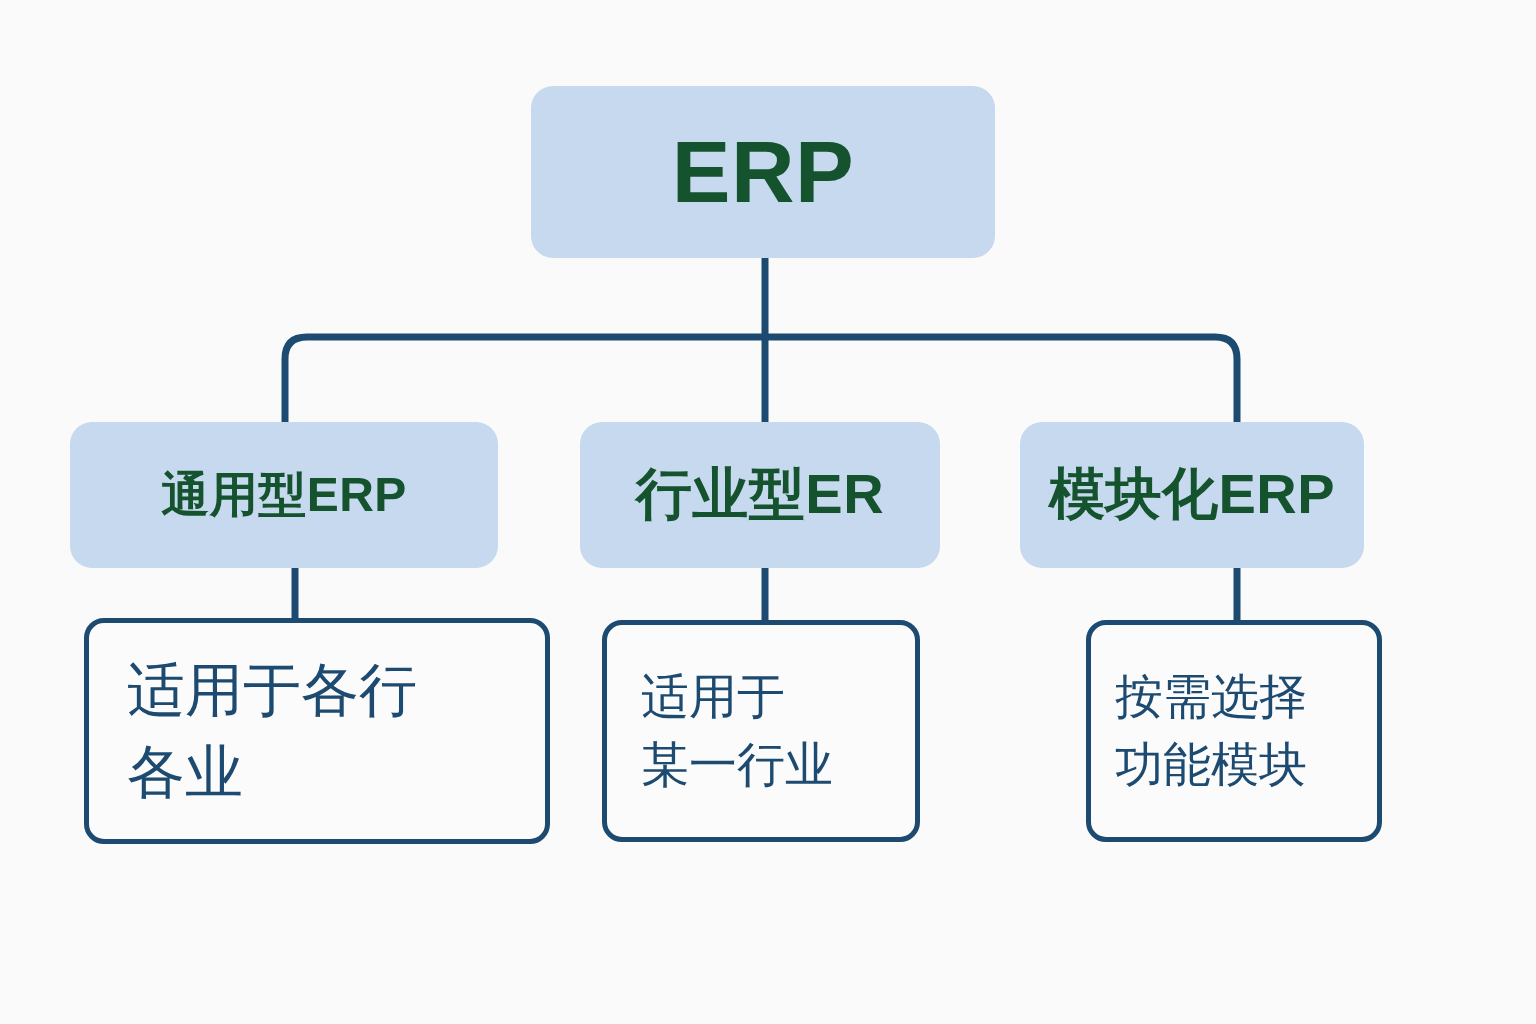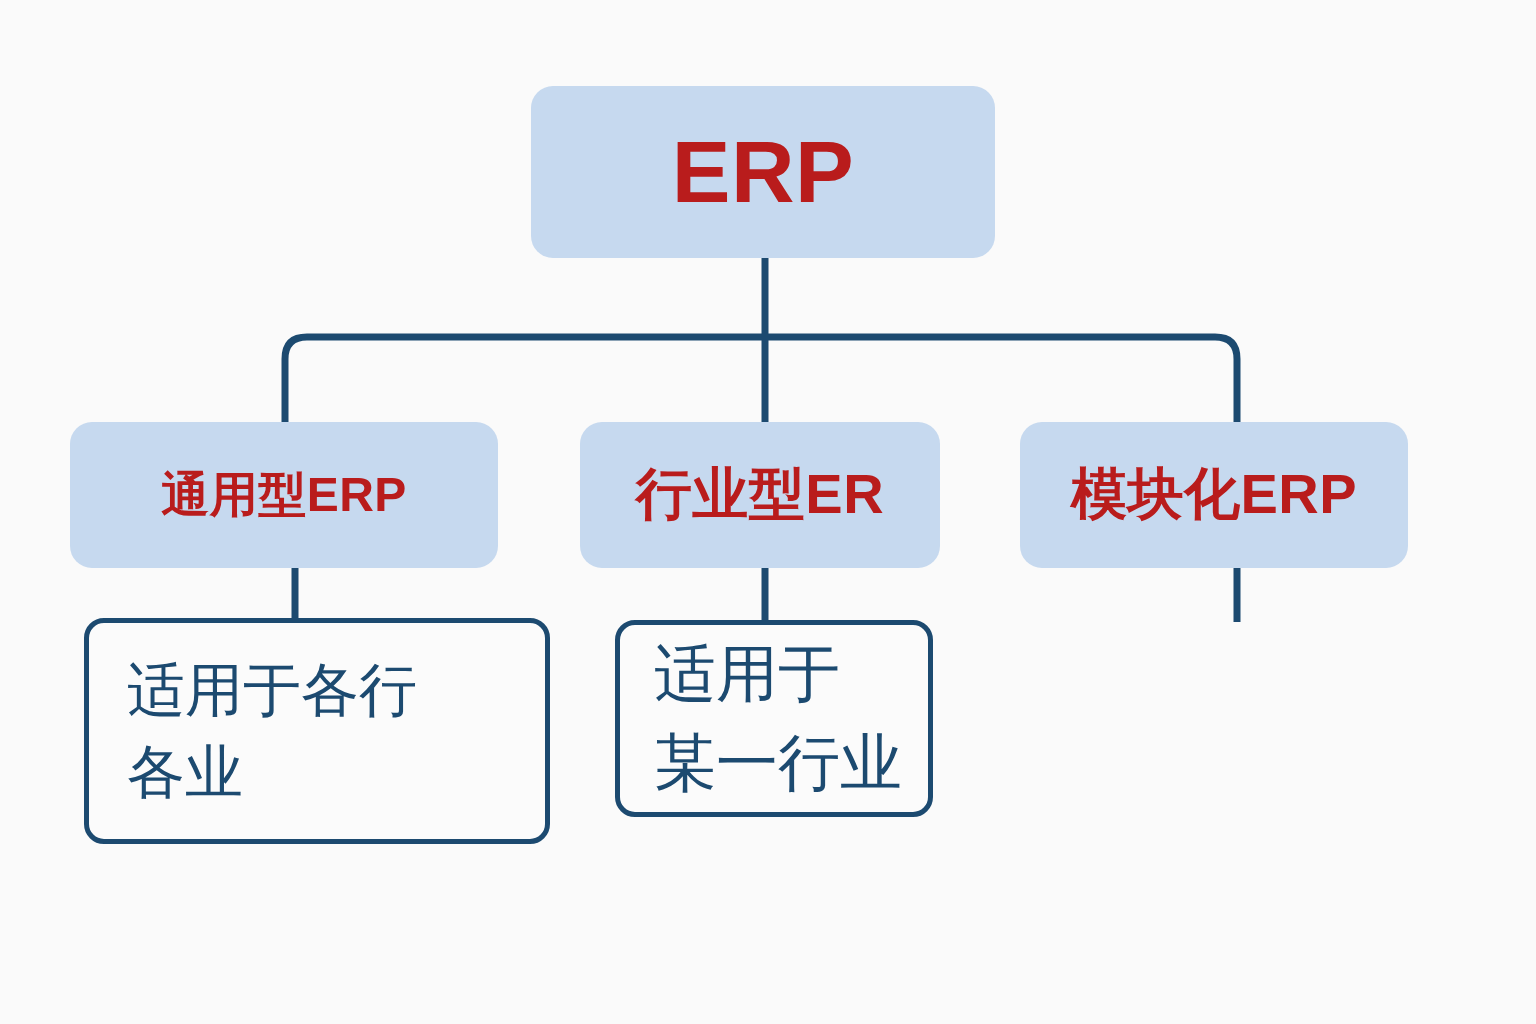--- a/index.html
+++ b/index.html
@@ -31,21 +31,21 @@
   .node {
     position: absolute;
     box-sizing: border-box;
     display: flex;
     align-items: center;
     justify-content: center;
     border-radius: 22px;
   }
   .node-fill {
     background: #c6d9ef;
-    color: #b91c1c;
+    color: #14532d;
     font-weight: 700;
     letter-spacing: 0.5px;
   }
   .node-outline {
     background: #fbfbfb;
     border: 5px solid #1c4a70;
     color: #1c4a70;
     border-radius: 20px;
     justify-content: flex-start;
     align-items: center;
@@ -68,37 +68,37 @@
     left: 580px;
     top: 422px;
     width: 360px;
     height: 146px;
     font-size: 56px;
     border-radius: 22px;
   }
   #branch-node-2 {
     left: 1020px;
     top: 422px;
-    width: 388px;
+    width: 344px;
     height: 146px;
     font-size: 56px;
   }
   #leaf-node-0 {
     left: 84px;
     top: 618px;
     width: 466px;
     height: 226px;
     font-size: 58px;
   }
   #leaf-node-1 {
-    left: 615px;
+    left: 602px;
     top: 620px;
     width: 318px;
-    height: 197px;
-    font-size: 62px;
+    height: 222px;
+    font-size: 48px;
   }
   #leaf-node-2 {
     left: 1086px;
     top: 620px;
     width: 296px;
     height: 222px;
     font-size: 48px;
   }
   .leaf-text {
     padding-left: 38px;
@@ -156,14 +156,18 @@
   <div class="node node-outline" id="leaf-node-0">
     <span class="leaf-text">适用于各行
 各业</span>
   </div>
 
   <div class="node node-outline" id="leaf-node-1">
     <span class="leaf-text">适用于
 某一行业</span>
   </div>
 
+  <div class="node node-outline" id="leaf-node-2">
+    <span class="leaf-text">按需选择
+功能模块</span>
+  </div>
 
 </div>
 
 </body></html>

